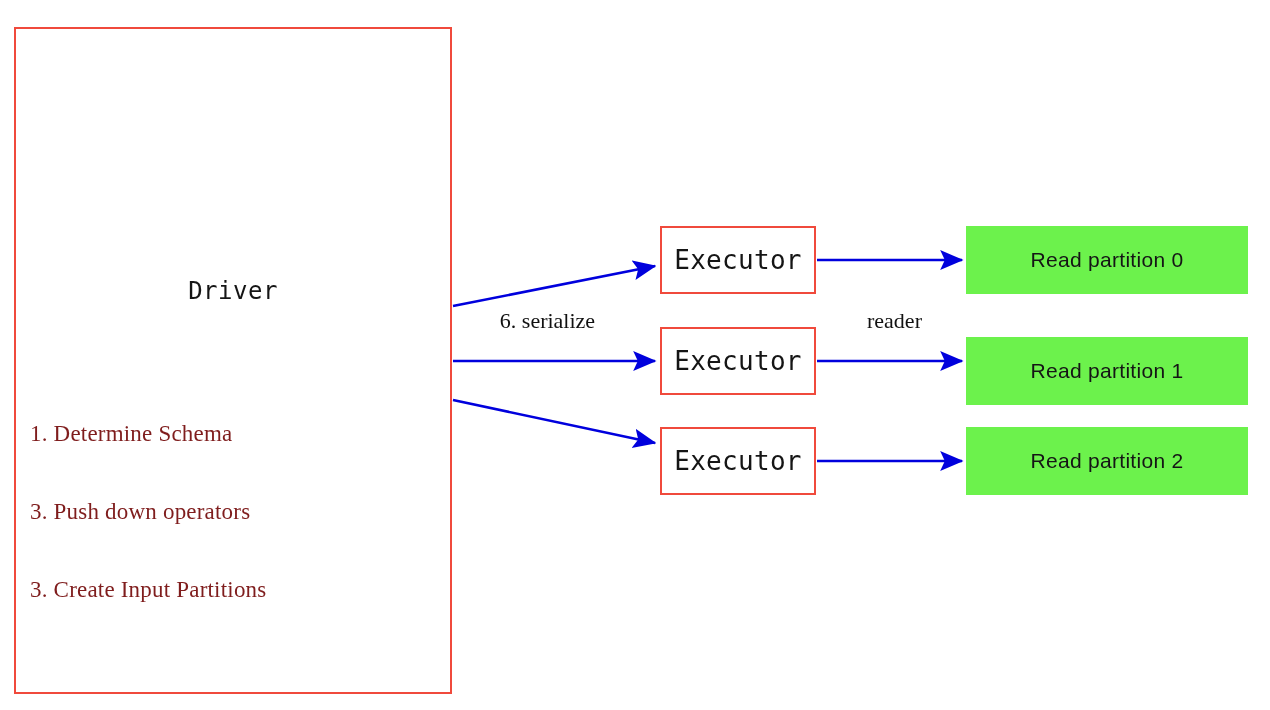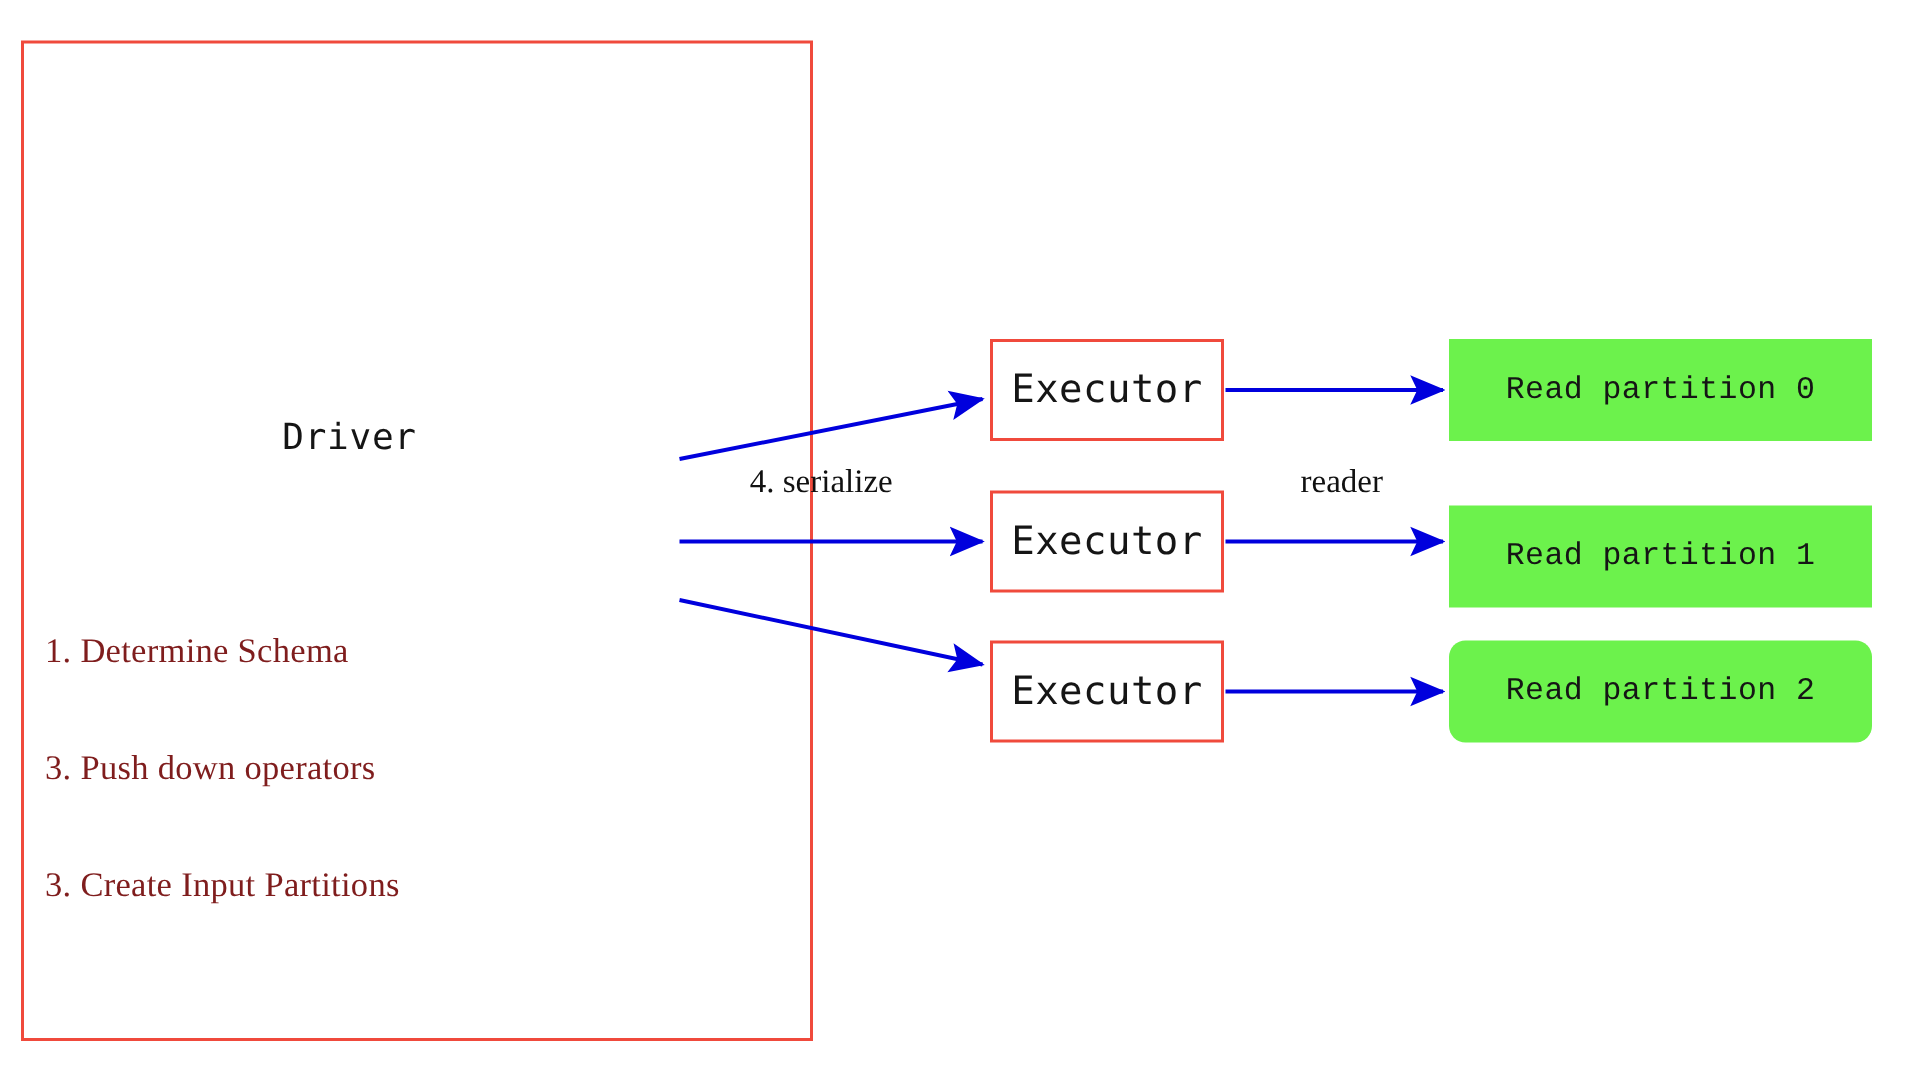--- a/index.html
+++ b/index.html
@@ -16,21 +16,21 @@
     font-family: "DejaVu Sans Mono", monospace;
   }
   .box {
     position: absolute;
     box-sizing: border-box;
   }
   
   #driver-box {
     left: 14px;
     top: 27px;
-    width: 528px;
+    width: 438px;
     height: 667px;
     border: 2px solid #f04a3c;
     background: #ffffff;
   }
   #driver-title {
     position: absolute;
     left: 0;
     top: 248px;
     width: 434px;
     text-align: center;
@@ -83,29 +83,29 @@
     left: 966px;
     width: 282px;
     height: 68px;
     background: #6cf24c;
     display: flex;
     align-items: center;
     justify-content: center;
     box-sizing: border-box;
   }
   .partition-label {
-    font-family: Liberation Mono, monospace;
+    font-family: Liberation Sans, sans-serif;
     font-size: 21px;
     color: #151515;
     letter-spacing: 0.3px;
     white-space: nowrap;
   }
   #partition-0 { top: 226px; }
   #partition-1 { top: 337px; }
-  #partition-2 { top: 427px; border-radius: 11px; }
+  #partition-2 { top: 427px; }
 
   
   .arrow-label {
     position: absolute;
     font-family: "Liberation Serif", "DejaVu Serif", serif;
     font-size: 22px;
     line-height: 25px;
     color: #111111;
     text-align: center;
     white-space: nowrap;
@@ -190,19 +190,19 @@
     <g>
       <line x1="817" y1="361" x2="962" y2="361" stroke="#0000dd" stroke-width="2.6" marker-end="url(#bluehead)"></line>
     </g>
 
     <g>
       <line x1="817" y1="461" x2="962" y2="461" stroke="#0000dd" stroke-width="2.6" marker-end="url(#bluehead)"></line>
     </g>
   </svg>
 
   <div class="arrow-label" id="label-serialize">
-    <div>4. serialize</div>
+    <div>6. serialize</div>
   </div>
   <div class="arrow-label" id="label-create-reader">
     <div>reader</div>
   </div>
 
 </div>
 
 </body></html>

